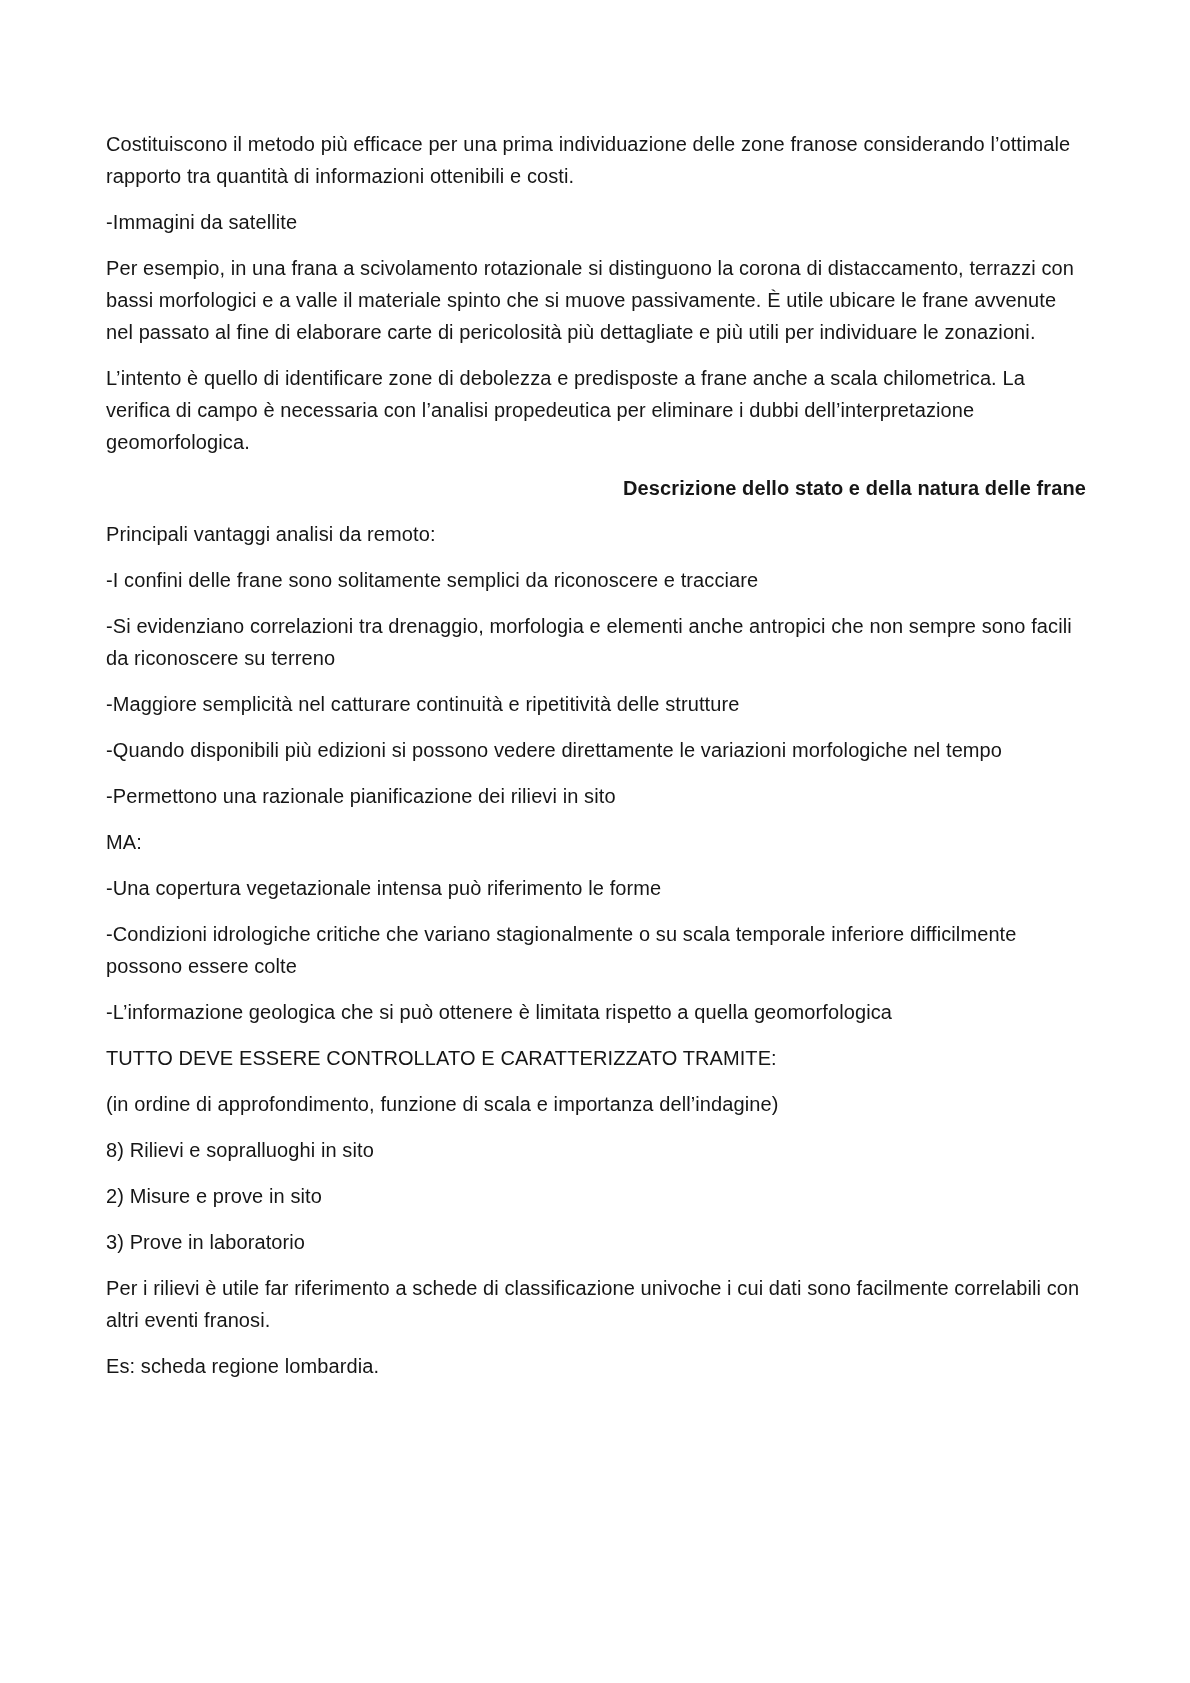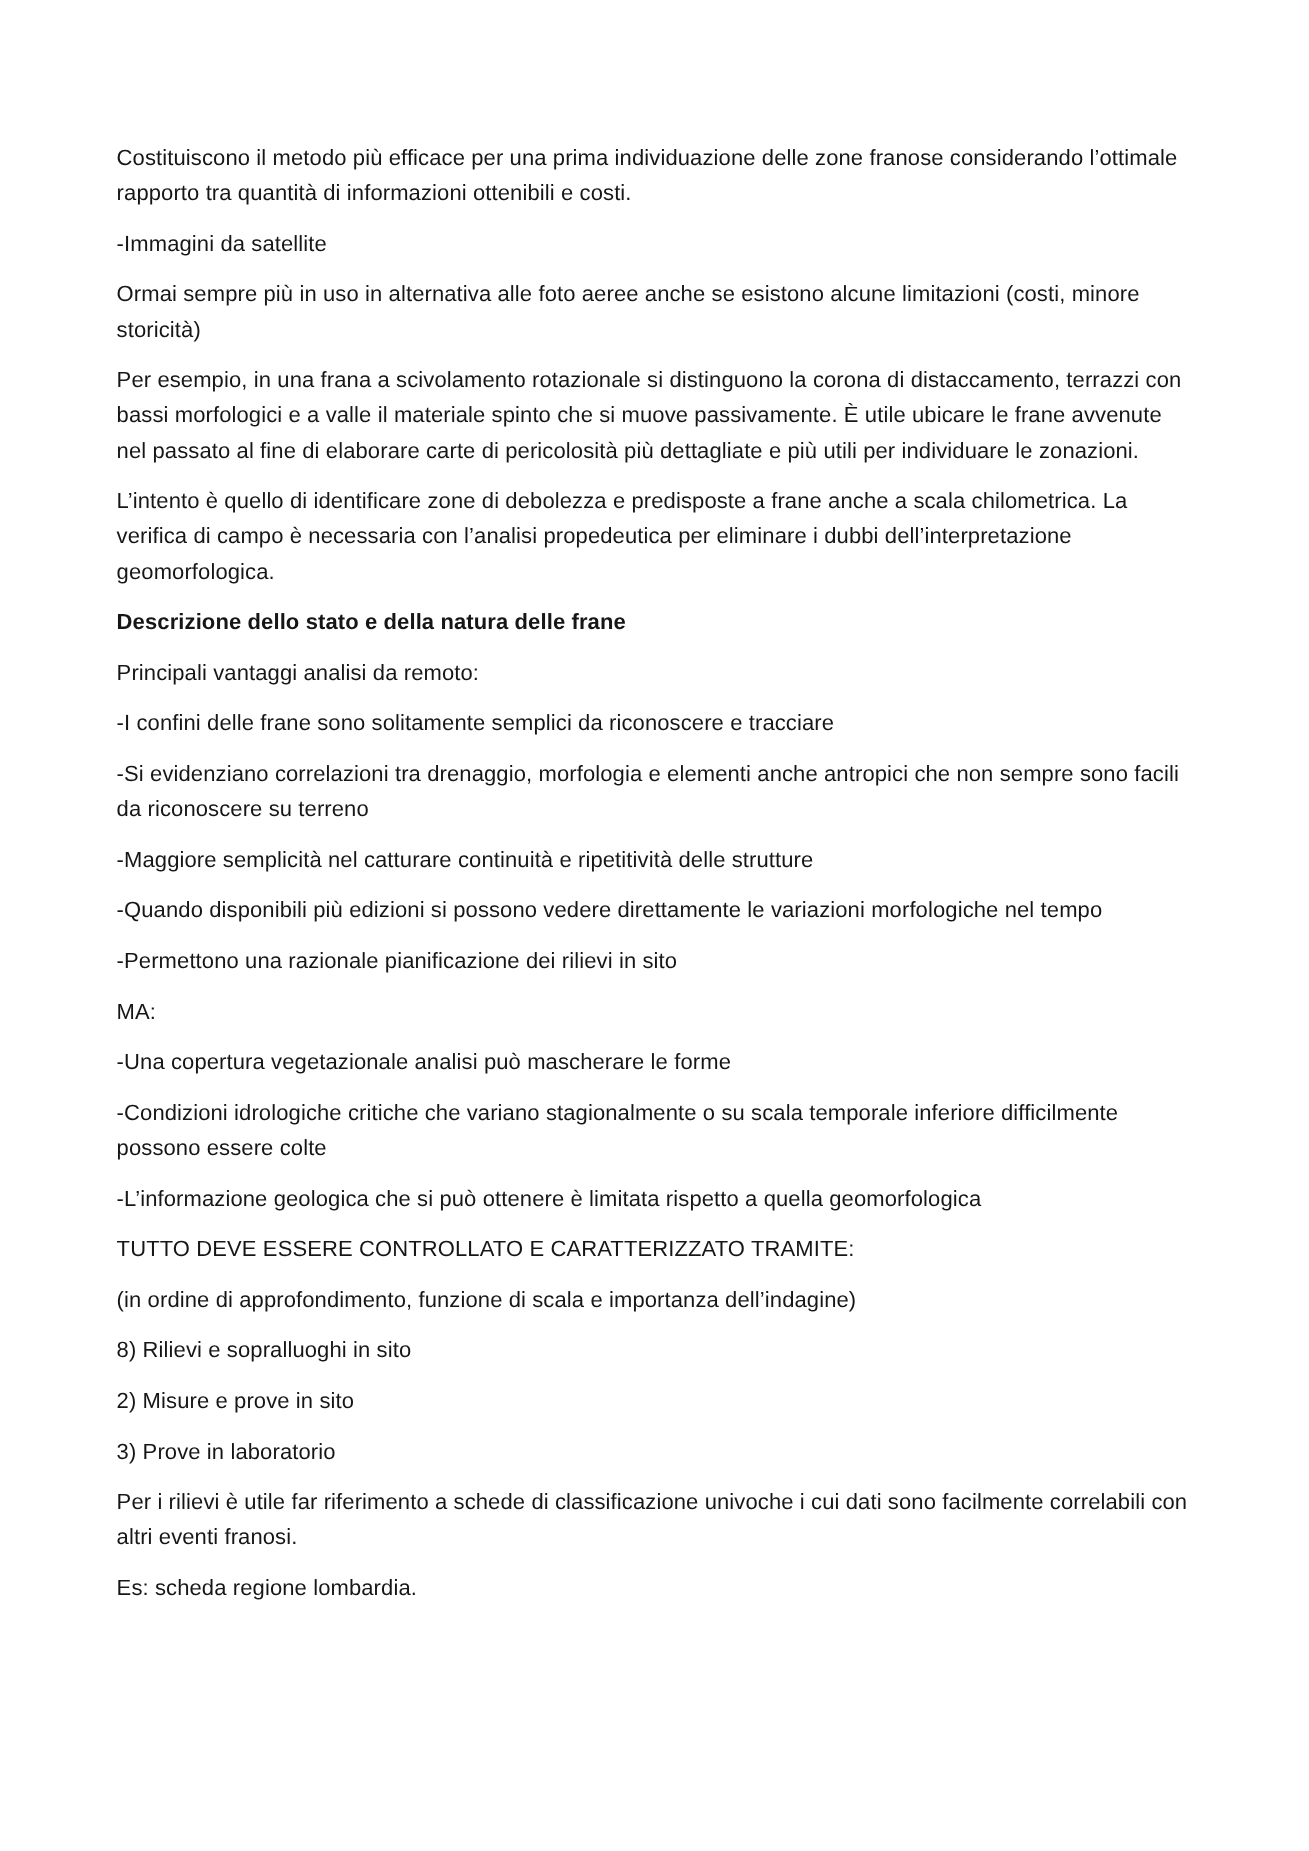--- a/index.html
+++ b/index.html
@@ -16,40 +16,40 @@
   }
   .page p {
     font-size: 20px;
     line-height: 32px;
     color: #161616;
     margin: 0 0 14px 0;
     letter-spacing: 0.1px;
   }
   .page p.bold {
     font-weight: bold;
+    text-align: right;
   }
 </style>
 </head>
 <body>
 
 <div class="page">
   <p>Costituiscono il metodo più efficace per una prima individuazione delle zone franose considerando l’ottimale rapporto tra quantità di informazioni ottenibili e costi.</p>
   <p>-Immagini da satellite</p>
-  <p>Ormai sempre più in uso in alternativa alle foto aeree anche se esistono alcune limitazioni (costi, minore storicità)</p>
   <p>Per esempio, in una frana a scivolamento rotazionale si distinguono la corona di distaccamento, terrazzi con bassi morfologici e a valle il materiale spinto che si muove passivamente. È utile ubicare le frane avvenute nel passato al fine di elaborare carte di pericolosità più dettagliate e più utili per individuare le zonazioni.</p>
   <p>L’intento è quello di identificare zone di debolezza e predisposte a frane anche a scala chilometrica. La verifica di campo è necessaria con l’analisi propedeutica per eliminare i dubbi dell’interpretazione geomorfologica.</p>
   <p class="bold">Descrizione dello stato e della natura delle frane</p>
   <p>Principali vantaggi analisi da remoto:</p>
   <p>-I confini delle frane sono solitamente semplici da riconoscere e tracciare</p>
   <p>-Si evidenziano correlazioni tra drenaggio, morfologia e elementi anche antropici che non sempre sono facili da riconoscere su terreno</p>
   <p>-Maggiore semplicità nel catturare continuità e ripetitività delle strutture</p>
   <p>-Quando disponibili più edizioni si possono vedere direttamente le variazioni morfologiche nel tempo</p>
   <p>-Permettono una razionale pianificazione dei rilievi in sito</p>
   <p>MA:</p>
-  <p>-Una copertura vegetazionale analisi può mascherare le forme</p>
+  <p>-Una copertura vegetazionale intensa può riferimento le forme</p>
   <p>-Condizioni idrologiche critiche che variano stagionalmente o su scala temporale inferiore difficilmente possono essere colte</p>
   <p>-L’informazione geologica che si può ottenere è limitata rispetto a quella geomorfologica</p>
   <p>TUTTO DEVE ESSERE CONTROLLATO E CARATTERIZZATO TRAMITE:</p>
   <p>(in ordine di approfondimento, funzione di scala e importanza dell’indagine)</p>
   <p>8) Rilievi e sopralluoghi in sito</p>
   <p>2) Misure e prove in sito</p>
   <p>3) Prove in laboratorio</p>
   <p>Per i rilievi è utile far riferimento a schede di classificazione univoche i cui dati sono facilmente correlabili con altri eventi franosi.</p>
   <p>Es: scheda regione lombardia.</p>
 </div>

